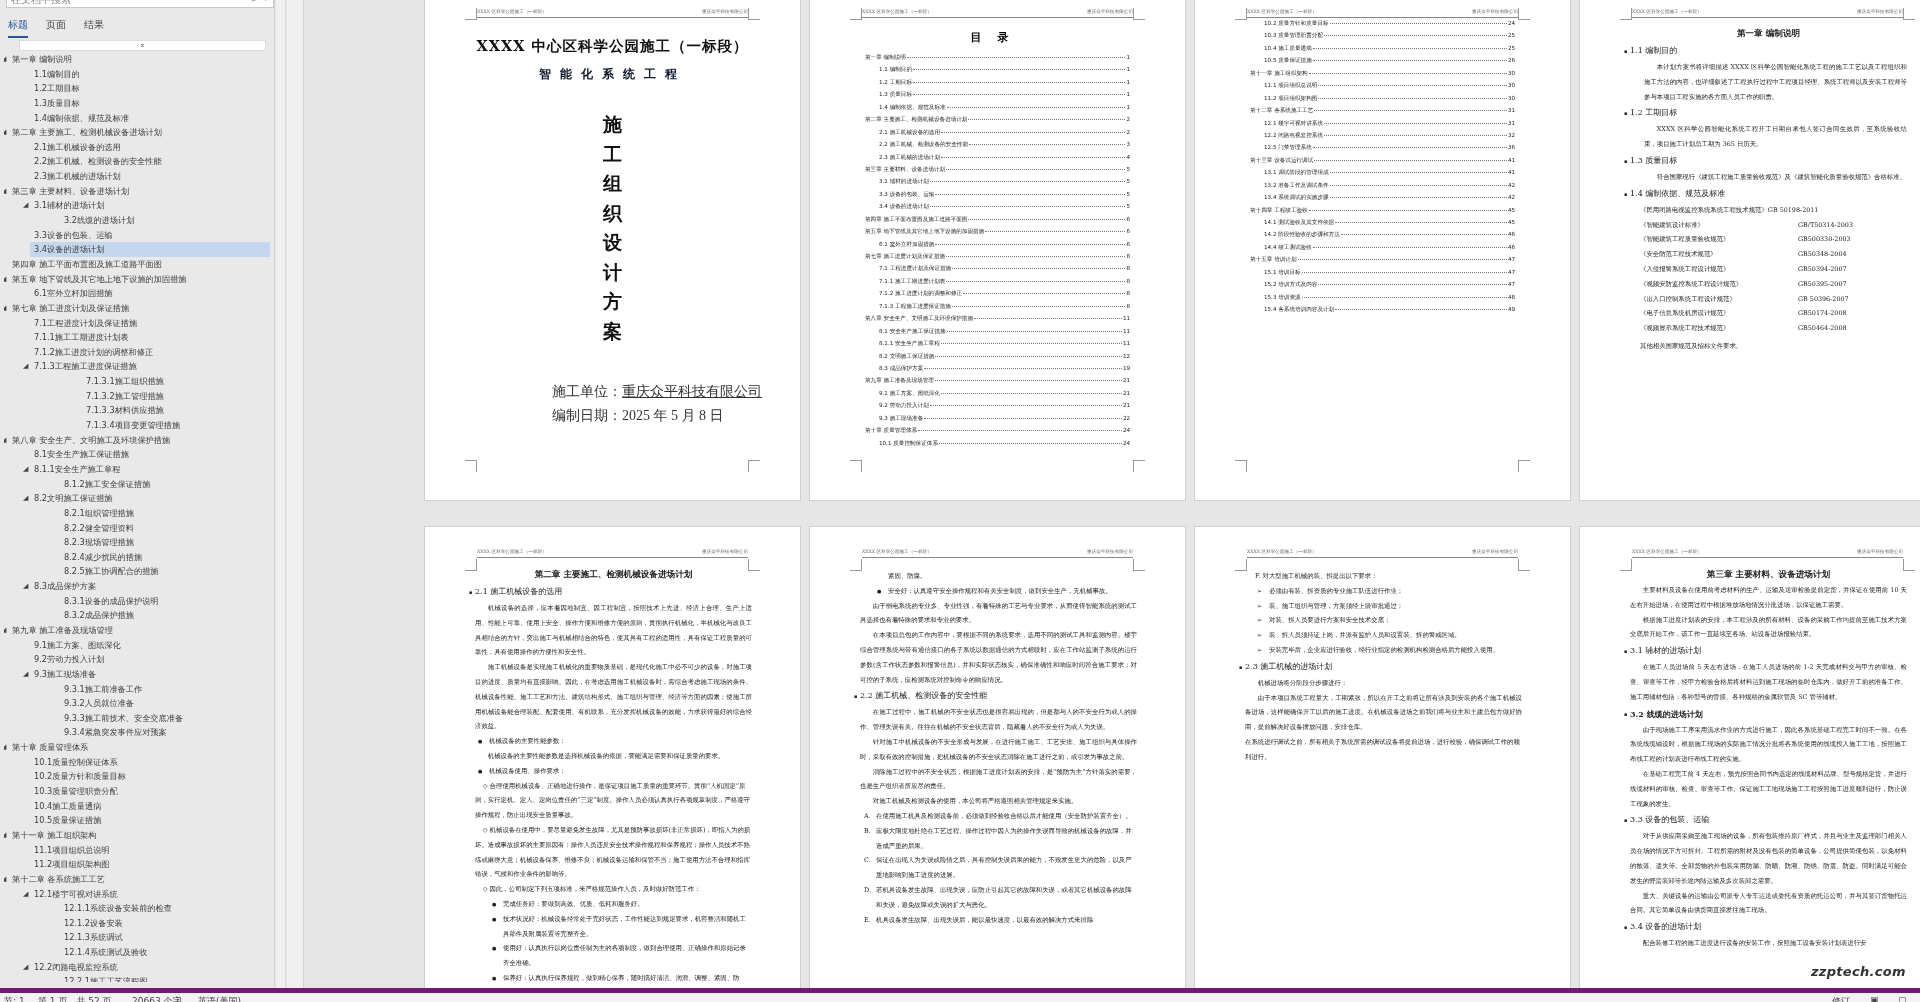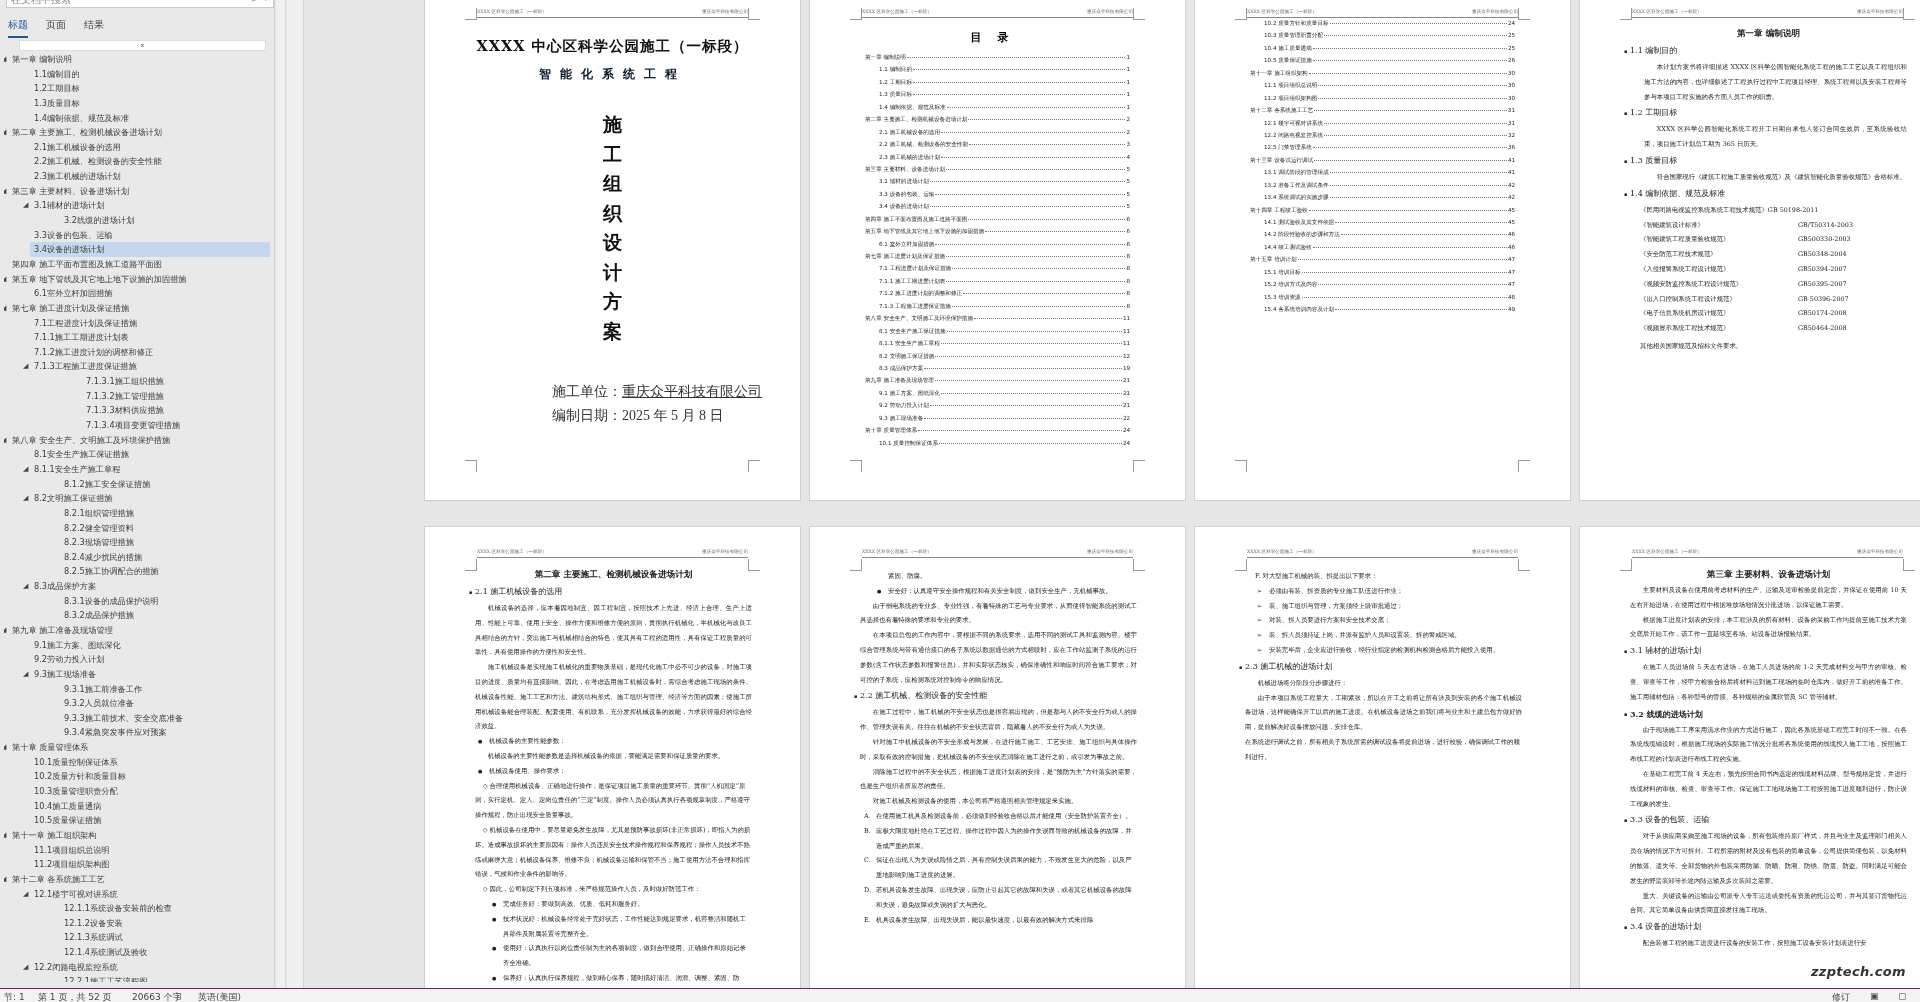--- a/index.html
+++ b/index.html
@@ -70,21 +70,21 @@
   .body .arr::before { content: "➢"; position: absolute; left: 12px; font-size: 6px; }
   .body .abc { padding-left: 16px; position: relative; }
   .body .abc .k { position: absolute; left: 4px; }
   .body .std { display: flex; padding-left: 10px; }
   .body .std .a { width: 158px; }
 
   
   .wm { position: absolute; left: 1811px; top: 964px; font-family: "DejaVu Sans", sans-serif; font-weight: bold; font-style: italic; font-size: 13px; color: #333; letter-spacing: 0.3px; }
 
   
-  .status { position: absolute; left: 0; top: 988px; width: 1920px; height: 14px; background: #f3f3f3; border-top: 1px solid #701a75; font-size: 9px; color: #444; }
+  .status { position: absolute; left: 0; top: 988px; width: 1920px; height: 14px; background: #f3f3f3; border-top: 5px solid #701a75; font-size: 9px; color: #444; }
   .status span { position: absolute; top: 2px; white-space: nowrap; }
 </style>
 </head>
 <body>
 
 <div class="app">
 
   <div class="nav">
     <div class="nav-search">
       <span>在文档中搜索</span>

